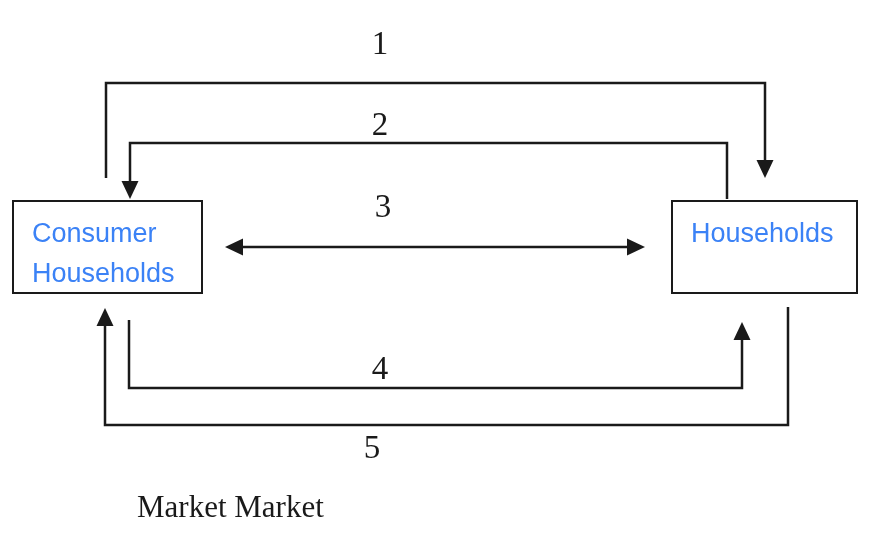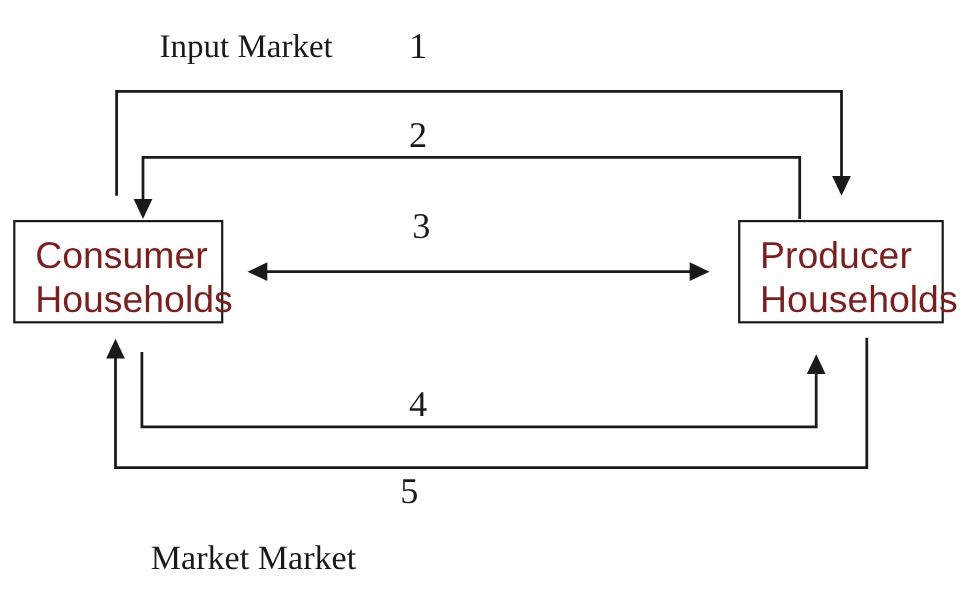--- a/index.html
+++ b/index.html
@@ -22,23 +22,23 @@
     top: 0;
     width: 880px;
     height: 542px;
   }
   .flow-box {
     position: absolute;
     box-sizing: border-box;
     border: 2.5px solid #1a1a1a;
     background: #ffffff;
     font-family: "Liberation Sans", sans-serif;
-    font-size: 34px;
+    font-size: 27px;
     line-height: 40px;
-    color: #7f1d1d;
+    color: #3b82f6;
     padding: 11px 0 0 18px;
     white-space: nowrap;
   }
   .box-consumer { left: 12px; top: 200px; width: 191px; height: 94px; }
   .box-producer { left: 671px; top: 200px; width: 187px; height: 94px; }
   .market-label {
     position: absolute;
     font-size: 30px;
     white-space: nowrap;
   }
@@ -90,25 +90,23 @@
       <polygon points="105,308 96.5,326 113.5,326" fill="#1a1a1a" stroke="none"></polygon>
     </g>
   </svg>
 
   <div class="flow-box box-consumer">
     <div>Consumer</div>
     <div>Households</div>
   </div>
 
   <div class="flow-box box-producer">
-    <div>Producer</div>
     <div>Households</div>
   </div>
 
-  <div class="market-label label-input">Input Market</div>
 
   <div class="market-label label-output">Market Market</div>
 
   <div class="flow-number num-1">1</div>
   <div class="flow-number num-2">2</div>
   <div class="flow-number num-3">3</div>
   <div class="flow-number num-4">4</div>
   <div class="flow-number num-5">5</div>
 
 </div>

